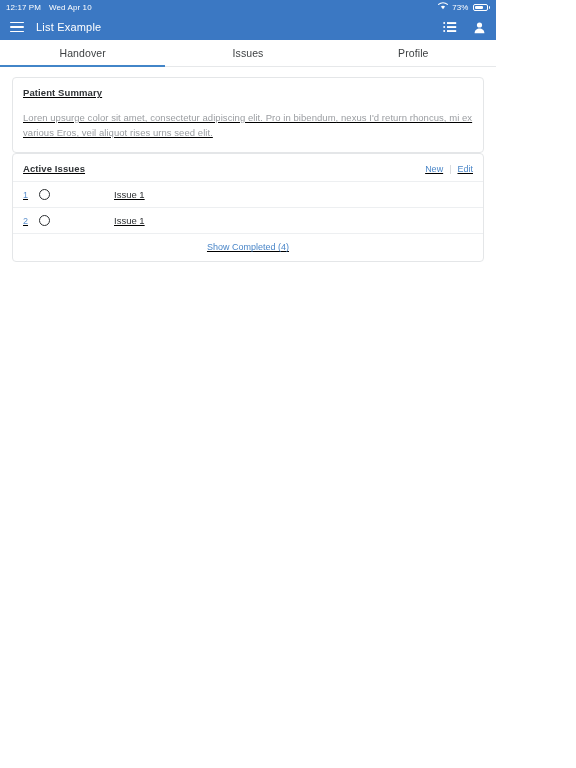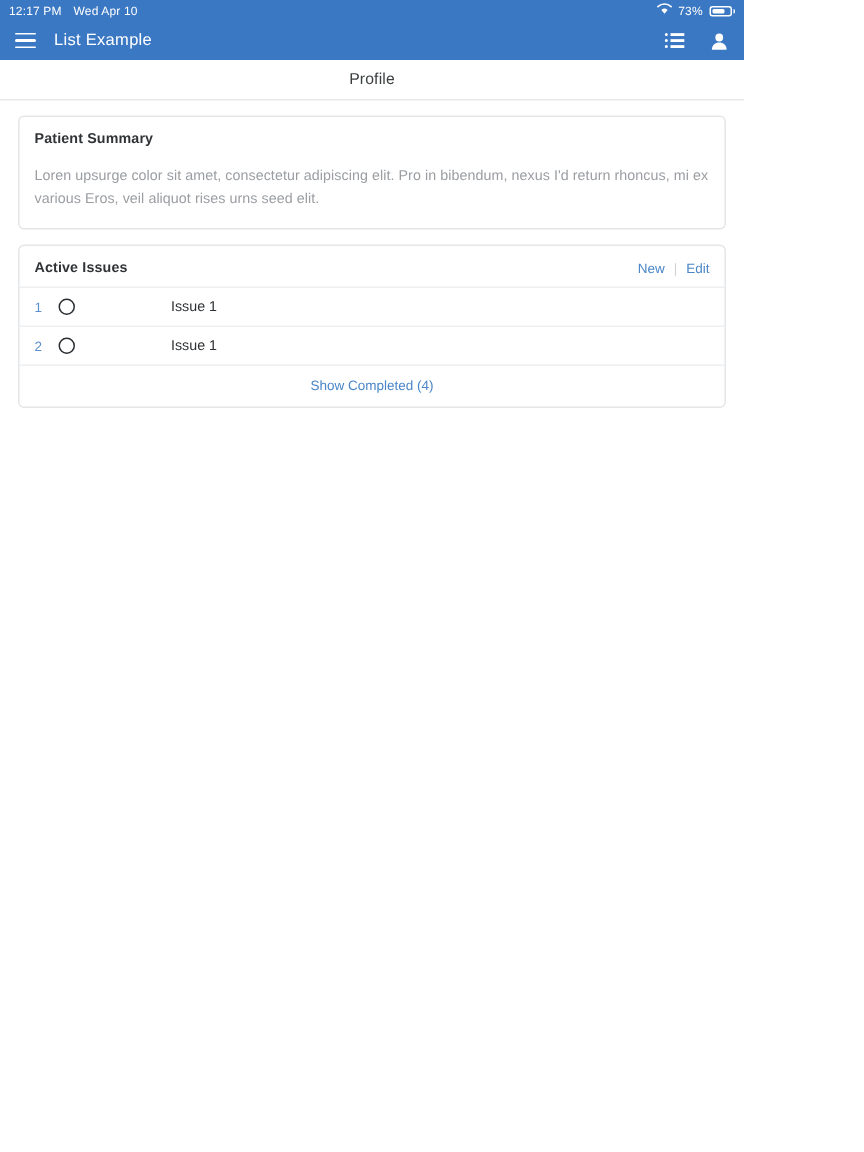--- a/index.html
+++ b/index.html
@@ -61,21 +61,21 @@
   }
   .tab.active::after {
     content: ""; position: absolute; left: 0; right: 0; bottom: -1px;
     height: 2px; background: #4285c8;
   }
 
   
   .content { padding: 10px 12px 0 12px; }
   .card {
     border: 1px solid #e4e6e8; border-radius: 4px; background: #fff;
-    margin-bottom: 10px;
+    text-decoration: underline;
   }
   .card-title-row {
     display: flex; align-items: center; justify-content: space-between;
     padding: 9px 10px 7px 10px;
   }
   .card-title { font-size: 9.5px; font-weight: bold; color: #303336; letter-spacing: .1px; }
   .card-actions { display: flex; align-items: flex-start; gap: 6px; font-size: 9px; }
   .link { color: #4a86c8; cursor: pointer; }
   .sep { color: #cfd2d5; }
   .summary-text {
@@ -148,20 +148,22 @@
         <svg width="13" height="13" viewBox="0 0 13 13">
           <circle cx="6.5" cy="4" r="2.6" fill="#ffffff"></circle>
           <path d="M1.6 12.2 C1.6 8.9 4 7.4 6.5 7.4 C9 7.4 11.4 8.9 11.4 12.2 Z" fill="#ffffff"></path>
         </svg>
       </span>
     </div>
   </div>
 
 
   <div class="tabs">
+    <div class="tab active">Handover</div>
+    <div class="tab">Issues</div>
     <div class="tab">Profile</div>
   </div>
 
   <div class="content">
 
     <div class="card">
       <div class="card-title-row">
         <span class="card-title">Patient Summary</span>
       </div>
       <div class="summary-text">Loren upsurge color sit amet, consectetur adipiscing elit. Pro in bibendum, nexus I'd return rhoncus, mi ex various Eros, veil aliquot rises urns seed elit.</div>

